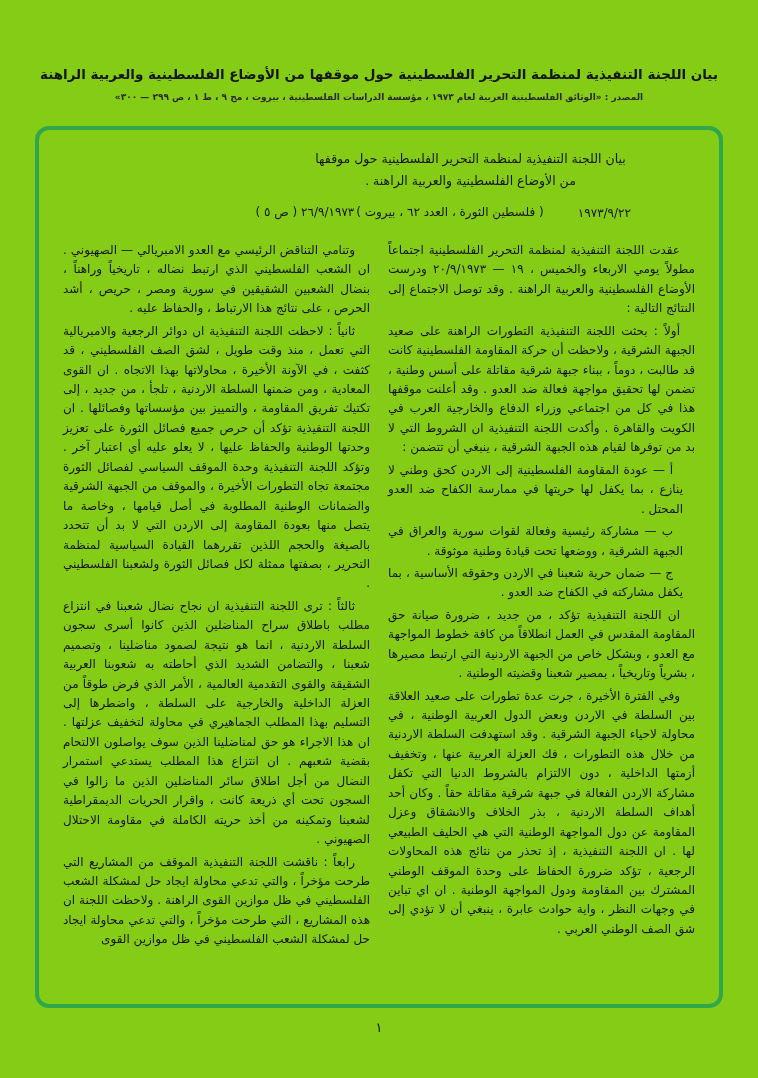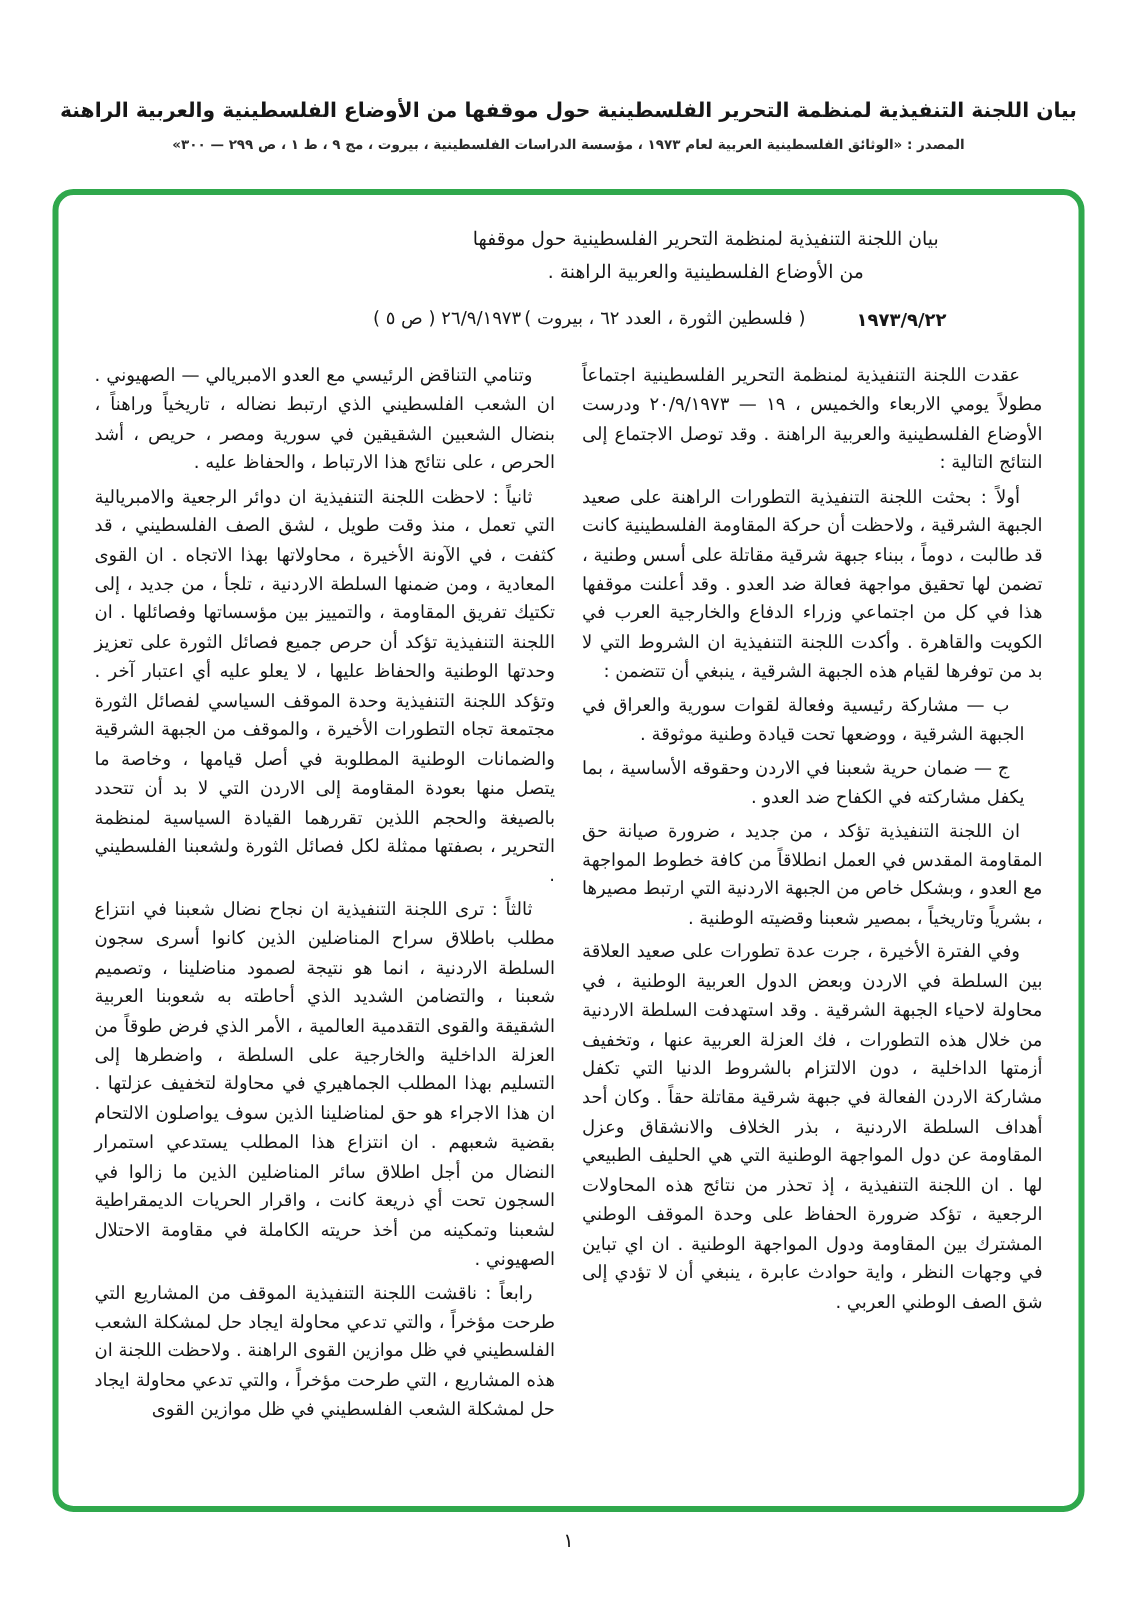--- a/index.html
+++ b/index.html
@@ -1,21 +1,21 @@
 <!DOCTYPE html>
 <html lang="ar"><head>
 <meta charset="utf-8">
 <style>
   html, body { margin: 0; padding: 0; background: #e8e8e8; }
   .page {
     position: relative;
     width: 758px;
     height: 1078px;
     margin: 0 auto;
-    background: #ffffff;
+    background: #84cc16;
     direction: rtl;
     font-family: "DejaVu Sans", sans-serif;
     color: #161616;
     overflow: hidden;
     box-sizing: border-box;
   }
   .page-header { padding-top: 64px; text-align: center; }
   .doc-title {
     font-size: 13.5px;
     font-weight: bold;
@@ -46,21 +46,21 @@
     font-size: 12.5px;
     line-height: 1.75;
   }
   .dates {
     display: flex;
     align-items: flex-start;
     gap: 34px;
     margin: 12px 64px 0 0;
     font-size: 12px;
   }
-  .date-main { font-weight: bold; white-space: nowrap; padding-top: 2px; }
+  .date-main { font-weight: normal; white-space: nowrap; padding-top: 2px; }
   .pub { display: flex; flex-direction: row; align-items: center; gap: 2px; }
   .pub span { display: block; line-height: 1.45; }
   .columns {
     display: flex;
     gap: 18px;
     margin-top: 20px;
   }
   .col {
     flex: 1 1 0;
     min-width: 0;
@@ -99,20 +99,21 @@
         <span>( فلسطين الثورة ، العدد ٦٢ ، بيروت )</span>
         <span>٢٦/٩/١٩٧٣ ( ص ٥ )</span>
       </span>
     </div>
 
     <div class="columns">
 
       <div class="col">
         <p>عقدت اللجنة التنفيذية لمنظمة التحرير الفلسطينية اجتماعاً مطولاً يومي الاربعاء والخميس ، ١٩ — ٢٠/٩/١٩٧٣ ودرست الأوضاع الفلسطينية والعربية الراهنة . وقد توصل الاجتماع إلى النتائج التالية :</p>
         <p>أولاً : بحثت اللجنة التنفيذية التطورات الراهنة على صعيد الجبهة الشرقية ، ولاحظت أن حركة المقاومة الفلسطينية كانت قد طالبت ، دوماً ، ببناء جبهة شرقية مقاتلة على أسس وطنية ، تضمن لها تحقيق مواجهة فعالة ضد العدو . وقد أعلنت موقفها هذا في كل من اجتماعي وزراء الدفاع والخارجية العرب في الكويت والقاهرة . وأكدت اللجنة التنفيذية ان الشروط التي لا بد من توفرها لقيام هذه الجبهة الشرقية ، ينبغي أن تتضمن :</p>
+        <p class="item">أ — عودة المقاومة الفلسطينية إلى الاردن كحق وطني لا ينازع ، بما يكفل لها حريتها في ممارسة الكفاح ضد العدو المحتل .</p>
         <p class="item">ب — مشاركة رئيسية وفعالة لقوات سورية والعراق في الجبهة الشرقية ، ووضعها تحت قيادة وطنية موثوقة .</p>
         <p class="item">ج — ضمان حرية شعبنا في الاردن وحقوقه الأساسية ، بما يكفل مشاركته في الكفاح ضد العدو .</p>
         <p>ان اللجنة التنفيذية تؤكد ، من جديد ، ضرورة صيانة حق المقاومة المقدس في العمل انطلاقاً من كافة خطوط المواجهة مع العدو ، وبشكل خاص من الجبهة الاردنية التي ارتبط مصيرها ، بشرياً وتاريخياً ، بمصير شعبنا وقضيته الوطنية .</p>
         <p>وفي الفترة الأخيرة ، جرت عدة تطورات على صعيد العلاقة بين السلطة في الاردن وبعض الدول العربية الوطنية ، في محاولة لاحياء الجبهة الشرقية . وقد استهدفت السلطة الاردنية من خلال هذه التطورات ، فك العزلة العربية عنها ، وتخفيف أزمتها الداخلية ، دون الالتزام بالشروط الدنيا التي تكفل مشاركة الاردن الفعالة في جبهة شرقية مقاتلة حقاً . وكان أحد أهداف السلطة الاردنية ، بذر الخلاف والانشقاق وعزل المقاومة عن دول المواجهة الوطنية التي هي الحليف الطبيعي لها . ان اللجنة التنفيذية ، إذ تحذر من نتائج هذه المحاولات الرجعية ، تؤكد ضرورة الحفاظ على وحدة الموقف الوطني المشترك بين المقاومة ودول المواجهة الوطنية . ان اي تباين في وجهات النظر ، واية حوادث عابرة ، ينبغي أن لا تؤدي إلى شق الصف الوطني العربي .</p>
       </div>
 
       <div class="col">
         <p>وتنامي التناقض الرئيسي مع العدو الامبريالي — الصهيوني . ان الشعب الفلسطيني الذي ارتبط نضاله ، تاريخياً وراهناً ، بنضال الشعبين الشقيقين في سورية ومصر ، حريص ، أشد الحرص ، على نتائج هذا الارتباط ، والحفاظ عليه .</p>
         <p>ثانياً : لاحظت اللجنة التنفيذية ان دوائر الرجعية والامبريالية التي تعمل ، منذ وقت طويل ، لشق الصف الفلسطيني ، قد كثفت ، في الآونة الأخيرة ، محاولاتها بهذا الاتجاه . ان القوى المعادية ، ومن ضمنها السلطة الاردنية ، تلجأ ، من جديد ، إلى تكتيك تفريق المقاومة ، والتمييز بين مؤسساتها وفصائلها . ان اللجنة التنفيذية تؤكد أن حرص جميع فصائل الثورة على تعزيز وحدتها الوطنية والحفاظ عليها ، لا يعلو عليه أي اعتبار آخر . وتؤكد اللجنة التنفيذية وحدة الموقف السياسي لفصائل الثورة مجتمعة تجاه التطورات الأخيرة ، والموقف من الجبهة الشرقية والضمانات الوطنية المطلوبة في أصل قيامها ، وخاصة ما يتصل منها بعودة المقاومة إلى الاردن التي لا بد أن تتحدد بالصيغة والحجم اللذين تقررهما القيادة السياسية لمنظمة التحرير ، بصفتها ممثلة لكل فصائل الثورة ولشعبنا الفلسطيني .</p>
         <p>ثالثاً : ترى اللجنة التنفيذية ان نجاح نضال شعبنا في انتزاع مطلب باطلاق سراح المناضلين الذين كانوا أسرى سجون السلطة الاردنية ، انما هو نتيجة لصمود مناضلينا ، وتصميم شعبنا ، والتضامن الشديد الذي أحاطته به شعوبنا العربية الشقيقة والقوى التقدمية العالمية ، الأمر الذي فرض طوقاً من العزلة الداخلية والخارجية على السلطة ، واضطرها إلى التسليم بهذا المطلب الجماهيري في محاولة لتخفيف عزلتها . ان هذا الاجراء هو حق لمناضلينا الذين سوف يواصلون الالتحام بقضية شعبهم . ان انتزاع هذا المطلب يستدعي استمرار النضال من أجل اطلاق سائر المناضلين الذين ما زالوا في السجون تحت أي ذريعة كانت ، واقرار الحريات الديمقراطية لشعبنا وتمكينه من أخذ حريته الكاملة في مقاومة الاحتلال الصهيوني .</p>

